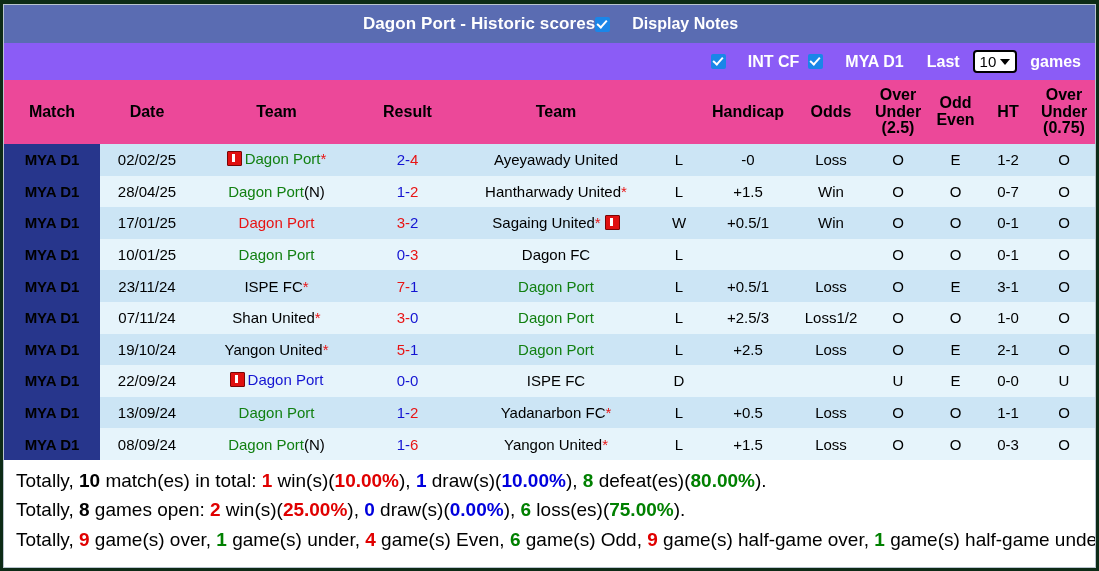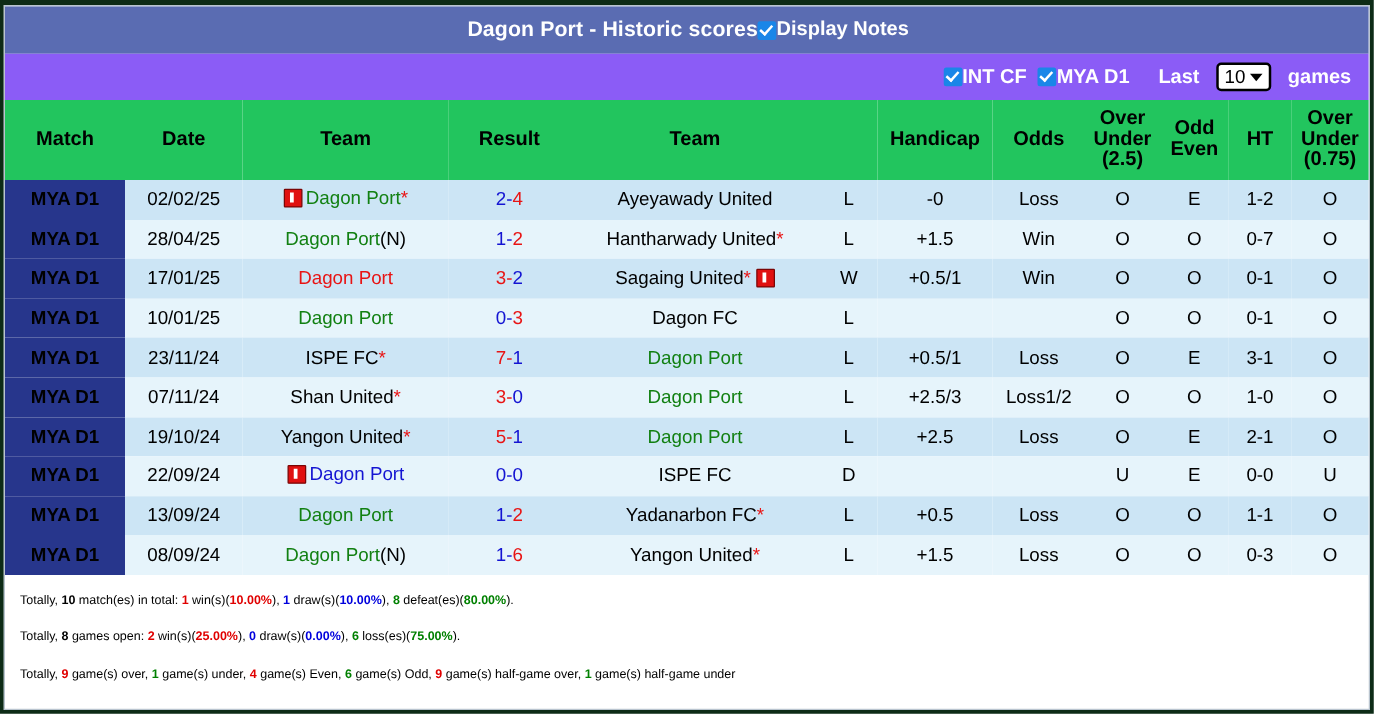--- a/index.html
+++ b/index.html
@@ -21,21 +21,21 @@
     height:38px;background:#5a6cb2;
     display:flex;align-items:center;justify-content:center;
     padding:0 14px 0 16px;box-sizing:border-box;
   }
   .title-text{color:#ffffff;font-size:17px;font-weight:bold;letter-spacing:.1px;}
   .opt-row{
     height:37px;background:#8b5cf6;
     display:flex;align-items:center;justify-content:flex-end;
     padding:0 14px 0 16px;box-sizing:border-box;gap:9px;text-align:right;
   }
-  .chk-grp{display:flex;align-items:center;gap:0;}
+  .chk-grp{display:flex;align-items:center;gap:22px;}
   .chk{
     width:15px;height:15px;background:#1a86e8;border-radius:2px;
     position:relative;flex:0 0 auto;
   }
   .chk::after{
     content:"";position:absolute;left:4px;top:1px;width:4px;height:8px;
     border:solid #fff;border-width:0 2px 2px 0;transform:rotate(42deg);
   }
   .chk-label{color:#ffffff;font-size:16px;font-weight:bold;}
   .last-label{color:#ffffff;font-size:16px;font-weight:bold;margin-left:14px;}
@@ -44,21 +44,21 @@
     background:#ffffff;border:2px solid #000;border-radius:4px;
     padding:0px 5px;height:23px;box-sizing:border-box;margin:0 4px;
   }
   .select-box .sv{font-size:15px;color:#000;}
   .caret{width:0;height:0;border-left:5px solid transparent;border-right:5px solid transparent;border-top:6px solid #000;}
   .games-label{color:#ffffff;font-size:16px;font-weight:bold;}
 
   
   table.hist{border-collapse:collapse;width:1091px;table-layout:fixed;}
   table.hist th{
-    background:#22c55e;color:#000;font-size:16px;font-weight:bold;
+    background:#ec4899;color:#000;font-size:16px;font-weight:bold;
     text-align:center;vertical-align:middle;height:64px;
     line-height:1.05;padding:0;
   }
   table.hist td{
     font-size:15px;text-align:center;vertical-align:middle;
     height:31.6px;padding:0 2px;box-sizing:border-box;color:#000;
     white-space:nowrap;
   }
   tr.odd td{background:#cce5f5;}
   tr.even td{background:#e6f4fb;}
@@ -93,21 +93,21 @@
   }
   .note-icon::after{
     content:"";position:absolute;left:4.5px;top:2px;width:2.5px;height:8px;
     background:#ffffff;
   }
   .note-icon.after{margin-right:0;margin-left:4px;}
   .cellwrap{display:inline-flex;align-items:center;justify-content:center;}
 
   
   .footer{padding:6px 12px 0 12px;}
-  .fline{font-size:10px;color:#000;line-height:29.5px;white-space:nowrap;}
+  .fline{font-size:19px;color:#000;line-height:29.5px;white-space:nowrap;}
   .b-red{color:#e00000;font-weight:bold;}
   .b-blue{color:#0000dd;font-weight:bold;}
   .b-green{color:#008000;font-weight:bold;}
   .b-black{color:#000000;font-weight:bold;}
 </style>
 </head>
 <body>
 
 <div class="frame">
 

